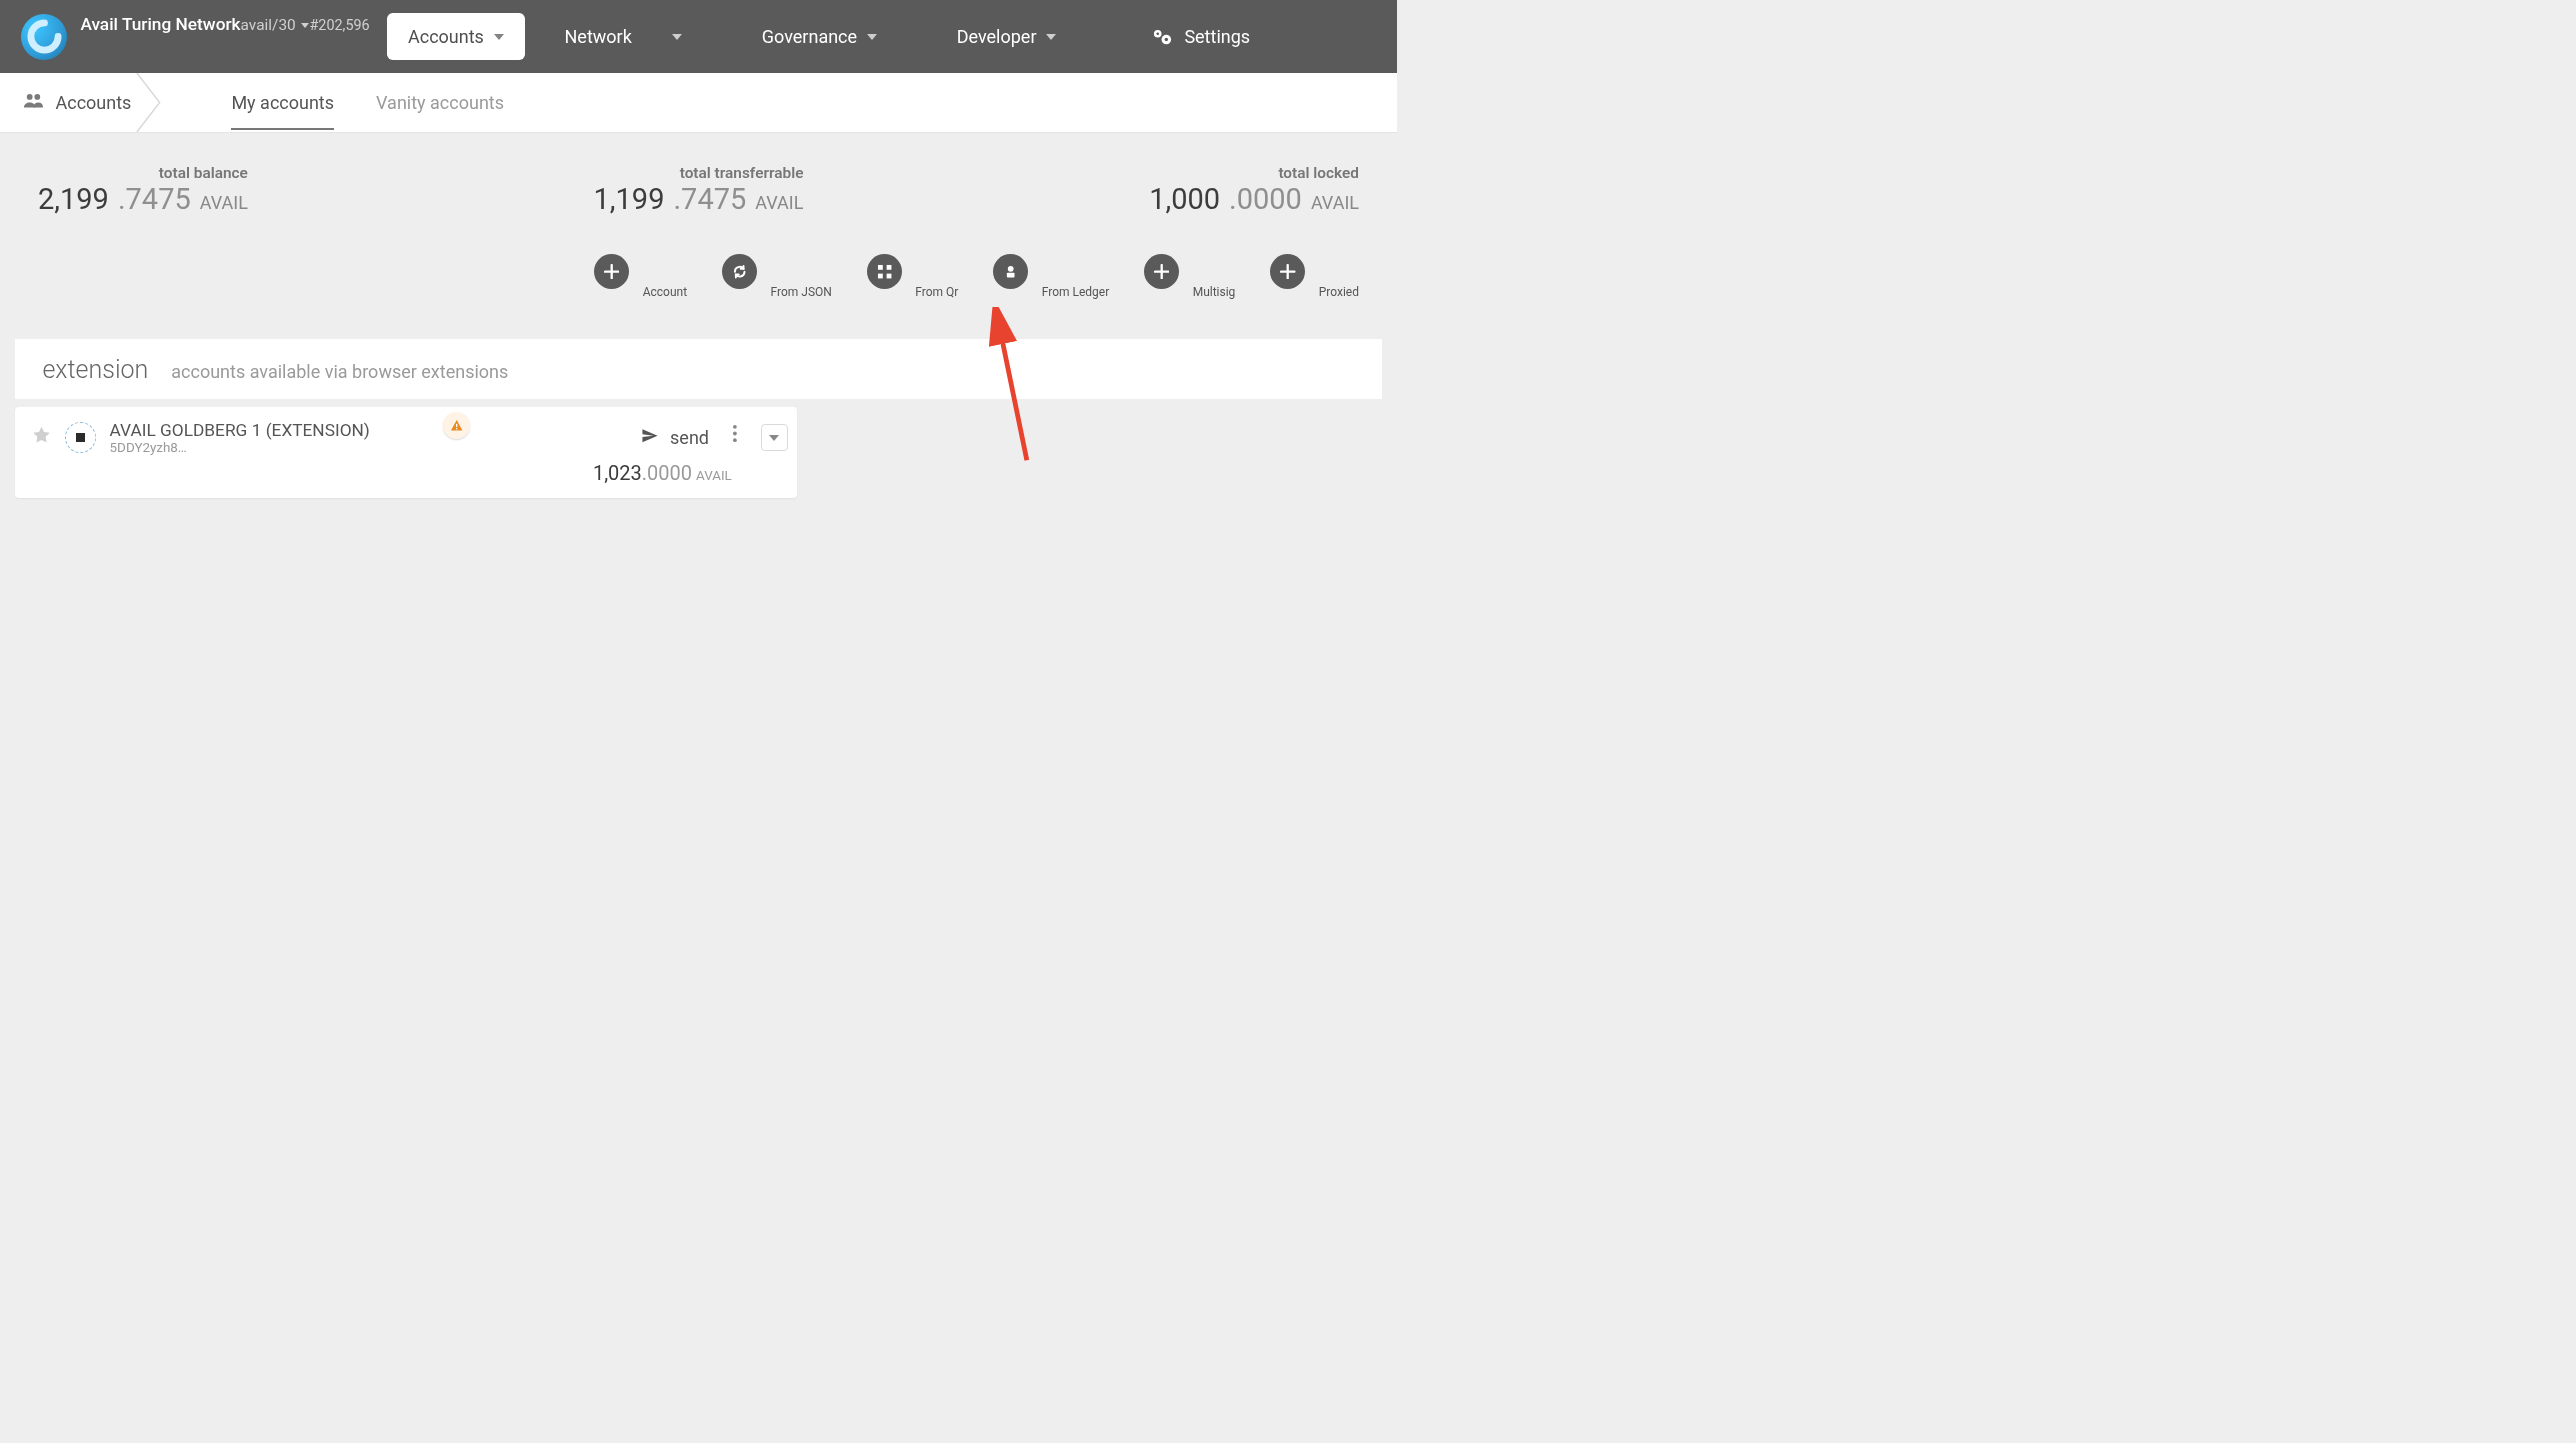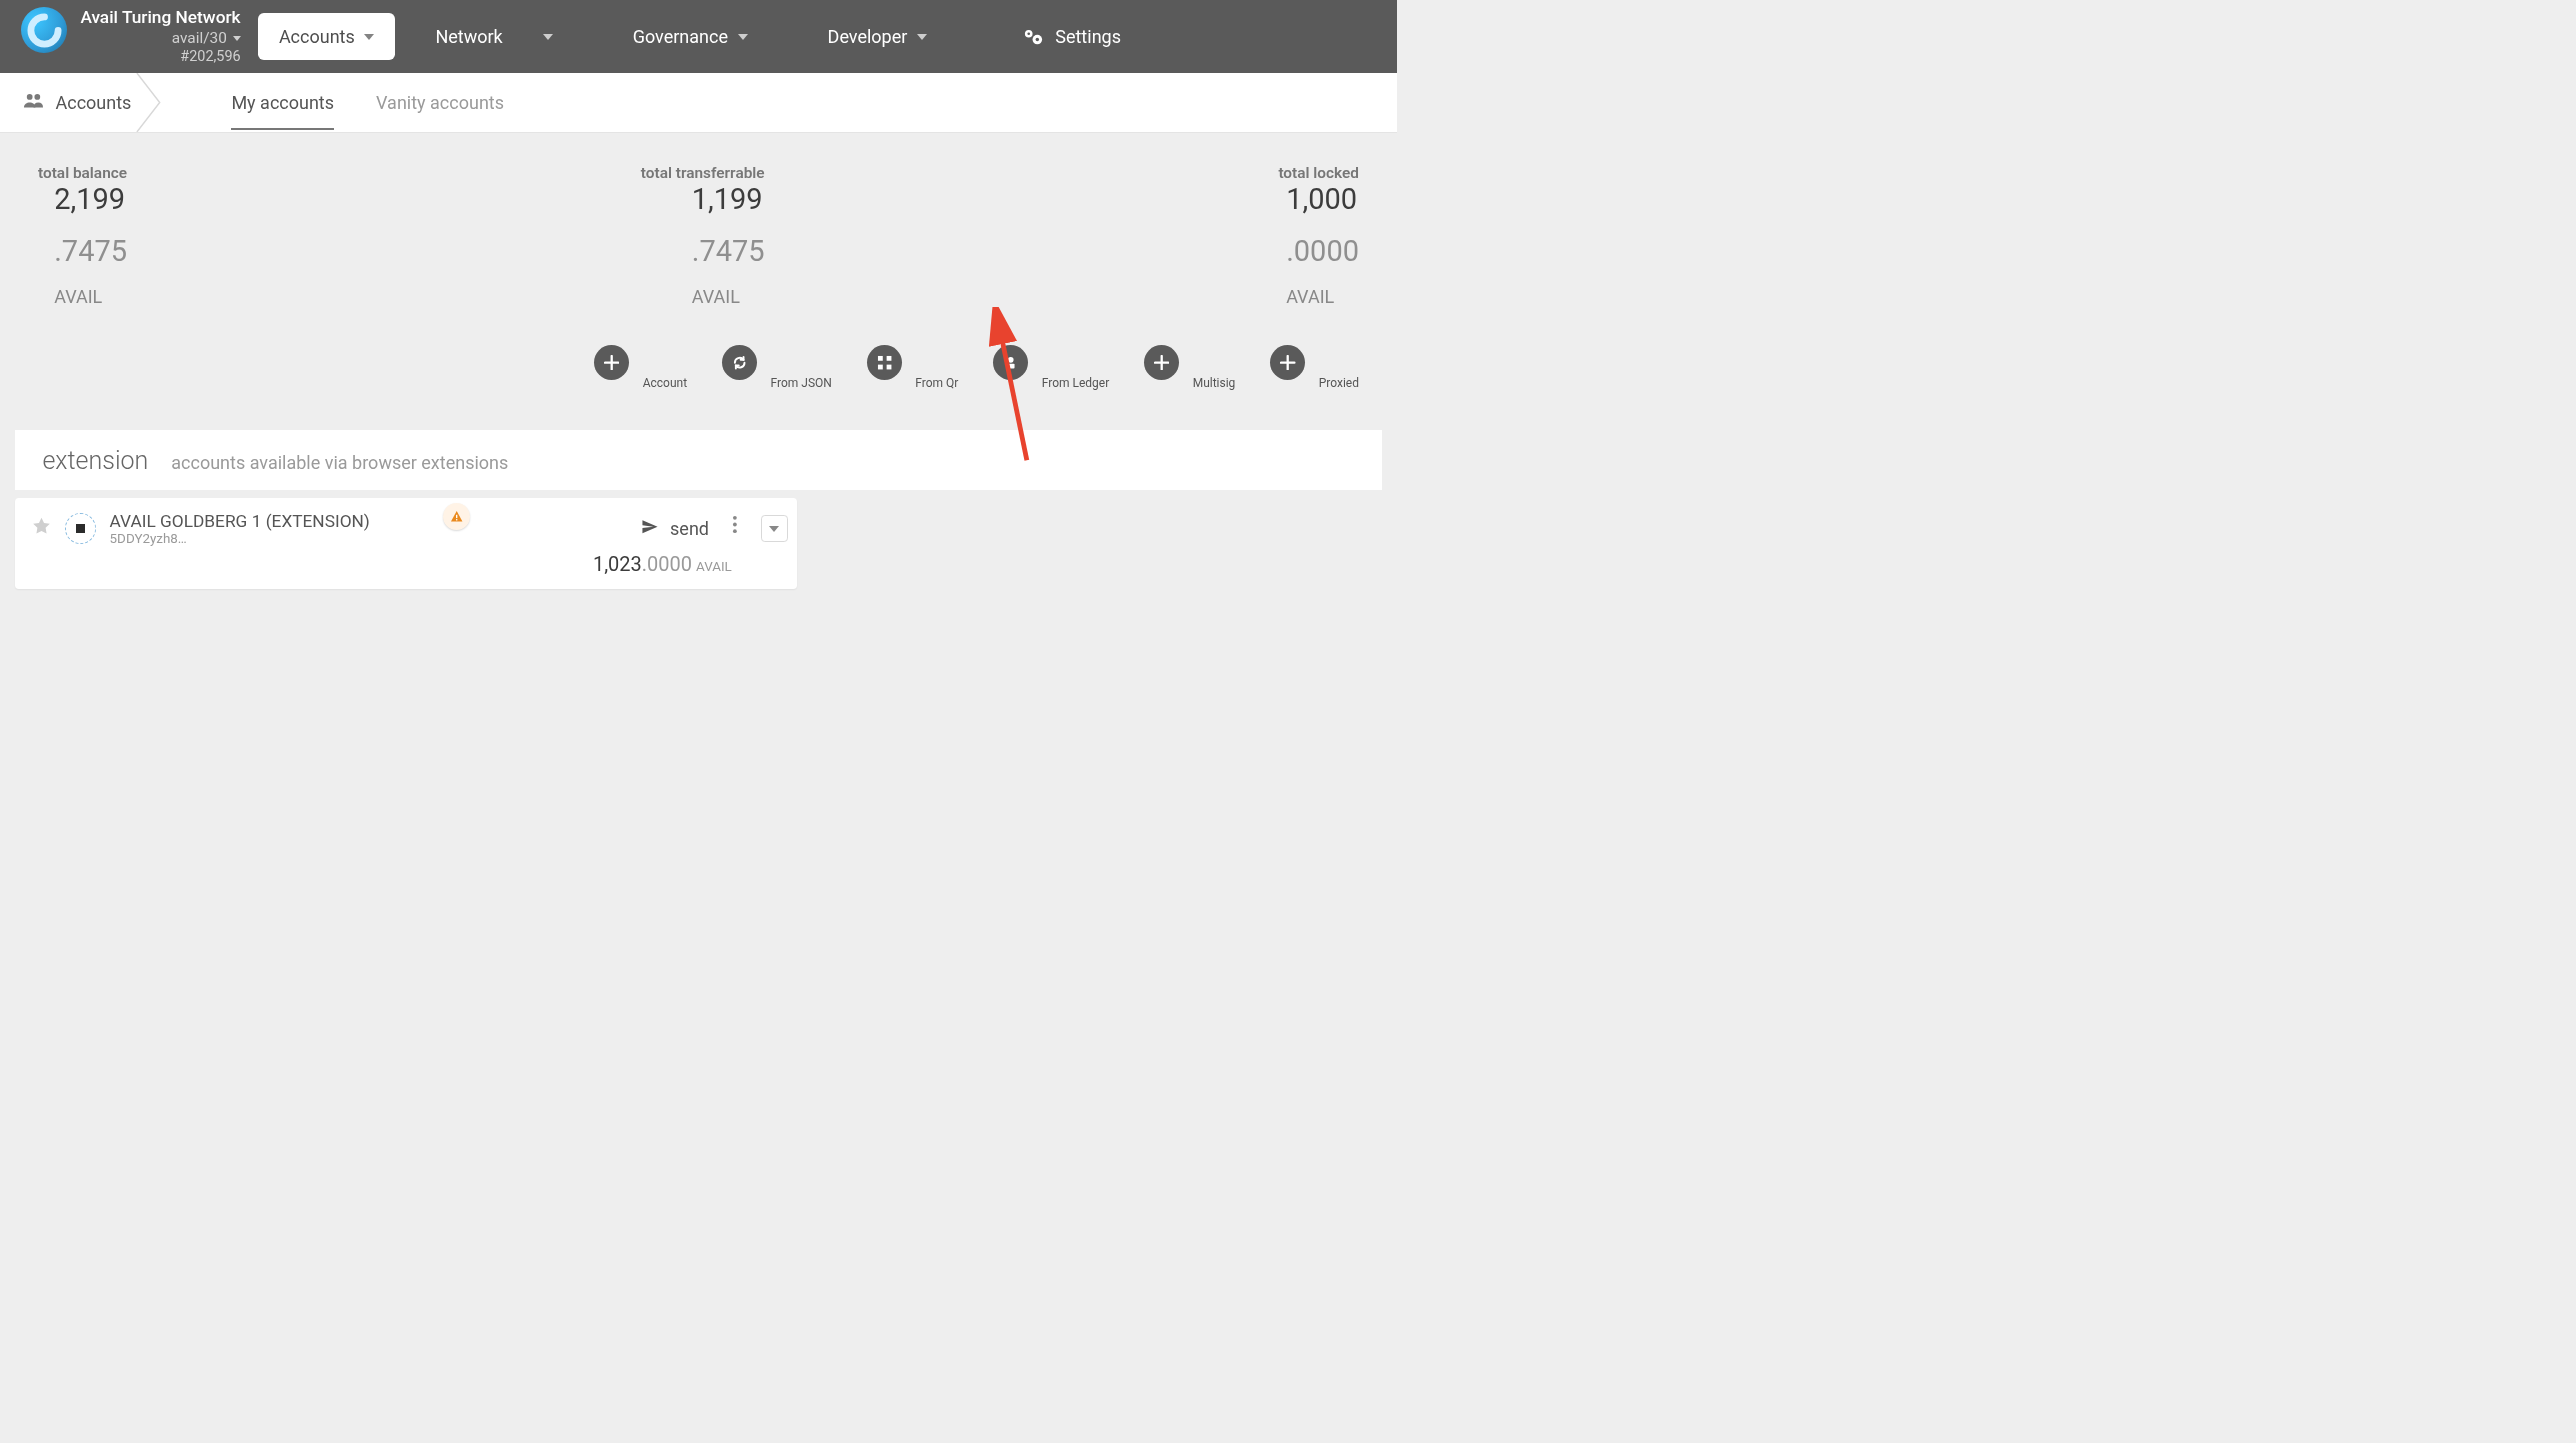--- a/index.html
+++ b/index.html
@@ -2,21 +2,21 @@
 <html><head>
 <meta charset="utf-8">
 <style>
   * { box-sizing: border-box; margin: 0; padding: 0; }
   body { font-family: -apple-system, BlinkMacSystemFont, "Segoe UI", Roboto, Helvetica, Arial, sans-serif; background:#eee; color:#4e4e4e; width:1397px; height:783px; overflow:hidden; }
   
   .topbar { background:#5a5a5a; height:73px; display:flex; align-items:center; padding:0 19px 0 21px; gap:17.3px; }
   .logo-wrap { display:flex; align-items:flex-start; gap:13.4px; }
   .logo-circle { width:46px; height:46px; border-radius:50%; background:radial-gradient(circle at 30% 30%,#3dc6ff 0%,#2e9ad6 60%,#1d6fa0 100%); display:flex; align-items:center; justify-content:center; position:relative; }
   .logo-circle svg { width:35px; height:35px; }
-  .net-block { display:flex; flex-direction:column; align-items:flex-end; line-height:1.25; }
+  .net-block { display:flex; align-items:flex-end; line-height:1.25; }
   .net-name { color:#fff; font-size:17.3px; font-weight:500; }
   .net-sub { color:#d0d0d0; font-size:15.4px; display:flex; align-items:center; gap:5.8px; }
   .net-block .block-num { color:#d0d0d0; font-size:14.4px; }
   .nav-items { display:flex; align-items:center; gap:0; }
   .nav-btn { display:flex; align-items:center; gap:9.6px; color:#fff; font-size:18px; padding:13.4px 21px; border-radius:5.8px; cursor:pointer; }
   .nav-btn.active { background:#fff; color:#4e4e4e; }
   .nav-btn .caret { width:0; height:0; border-left:5.8px solid transparent; border-right:5.8px solid transparent; border-top:6.7px solid currentColor; opacity:.7; }
   .nav-settings { display:flex; align-items:center; gap:11px; color:#fff; font-size:18px; margin-left:58px; cursor:pointer; }
   .gears { display:inline-flex; }
   
@@ -26,21 +26,21 @@
   .sub-crumb .label { font-size:18px; color:#555; }
   .sub-crumb .chev { position:absolute; right:-19px; top:0; width:38px; height:100%; }
   .tabs { display:flex; gap:42px; margin-left:77px; }
   .tab { font-size:18px; color:#9a9a9a; cursor:pointer; padding:17.3px 0 14.4px; border-bottom:2.9px solid transparent; }
   .tab.active { color:#555; border-bottom:2.9px solid #777; }
   
   .stats { display:flex; justify-content:space-between; padding:31px 38px 25px 38px; }
   .stat { display:flex; flex-direction:column; align-items:flex-end; }
   .stat.left { align-items:flex-end; }
   .stat-label { font-size:15.4px; color:#777; font-weight:600; }
-  .stat-val { font-size:29px; color:#3c3c3c; display:flex; align-items:baseline; gap:18px;flex-direction:column; }
+  .stat-val { font-size:29px; color:#3c3c3c; display:flex; align-items:baseline; gap:9px; }
   .stat-val .int { font-weight:400; }
   .stat-val .dec { color:#8f8f8f; }
   .stat-val .unit { font-size:18px; color:#888; }
   
   .actions { display:flex; justify-content:flex-end; gap:35px; padding:3.8px 38px 25px 38px; }
   .act { display:flex; align-items:center; gap:13.4px; cursor:pointer; }
   .act .circle { width:35px; height:35px; border-radius:50%; background:#5a5a5a; display:flex; align-items:center; justify-content:center; color:#fff; }
   .act .txt { font-size:12px; color:#555;margin-top:40px; }
   
   .sec-head { margin:15.4px 15.4px 0 15.4px; background:#fff; padding:15.4px 27px; display:flex; align-items:baseline; gap:23px; }

